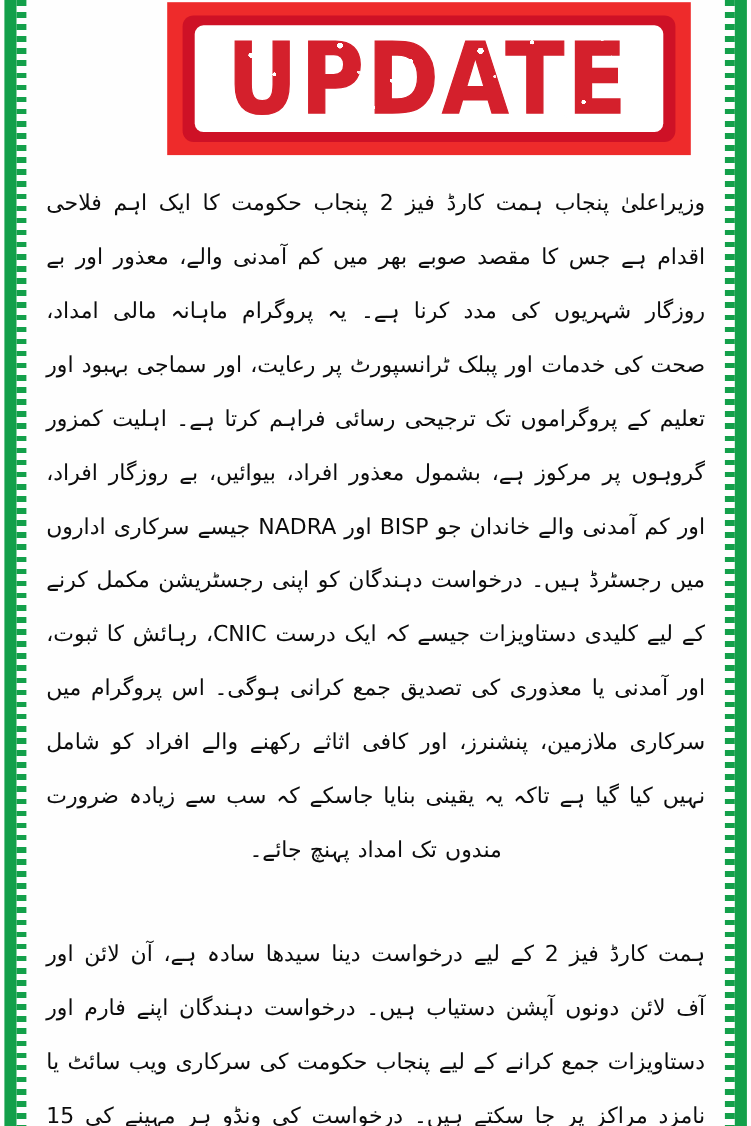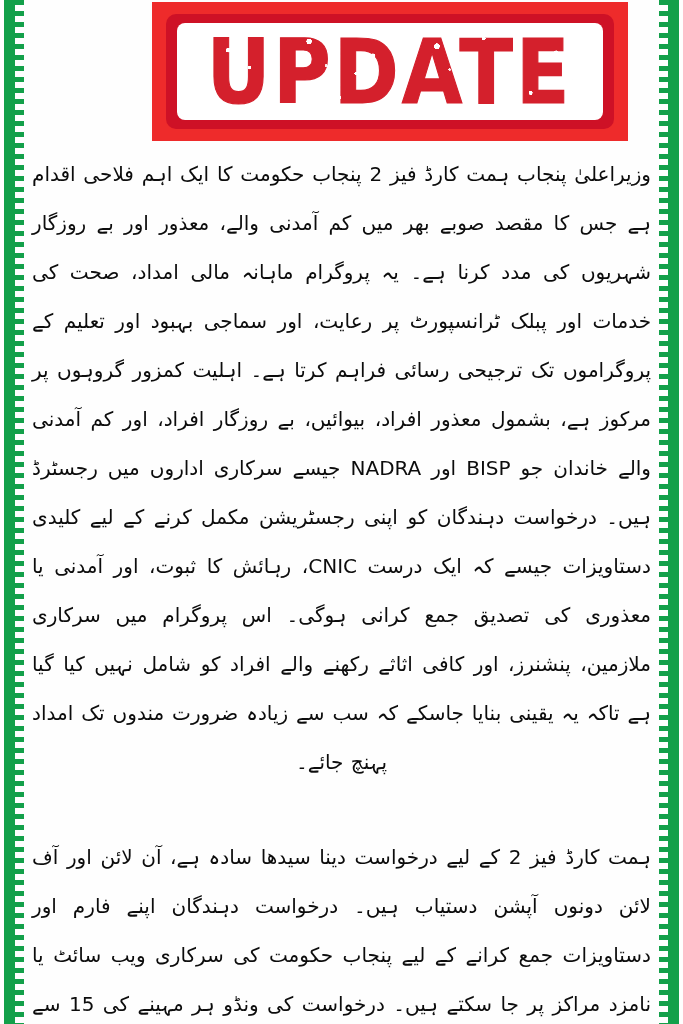--- a/index.html
+++ b/index.html
@@ -161,21 +161,21 @@
     z-index: 2;
   }
   .para {
     font-family: "DejaVu Sans", "Liberation Sans", sans-serif;
     font-size: 20px;
     line-height: 49px;
     color: #0c0c0c;
     text-align: justify;
     text-align-last: center;
     direction: rtl;
-    margin: 2px;
+    margin: 12px;
     word-spacing: 1px;
   }
   .para + .para { margin-top: 46px; }
 </style>
 </head>
 <body>
 
 <div id="page">
 
   <div class="comb comb-left">

